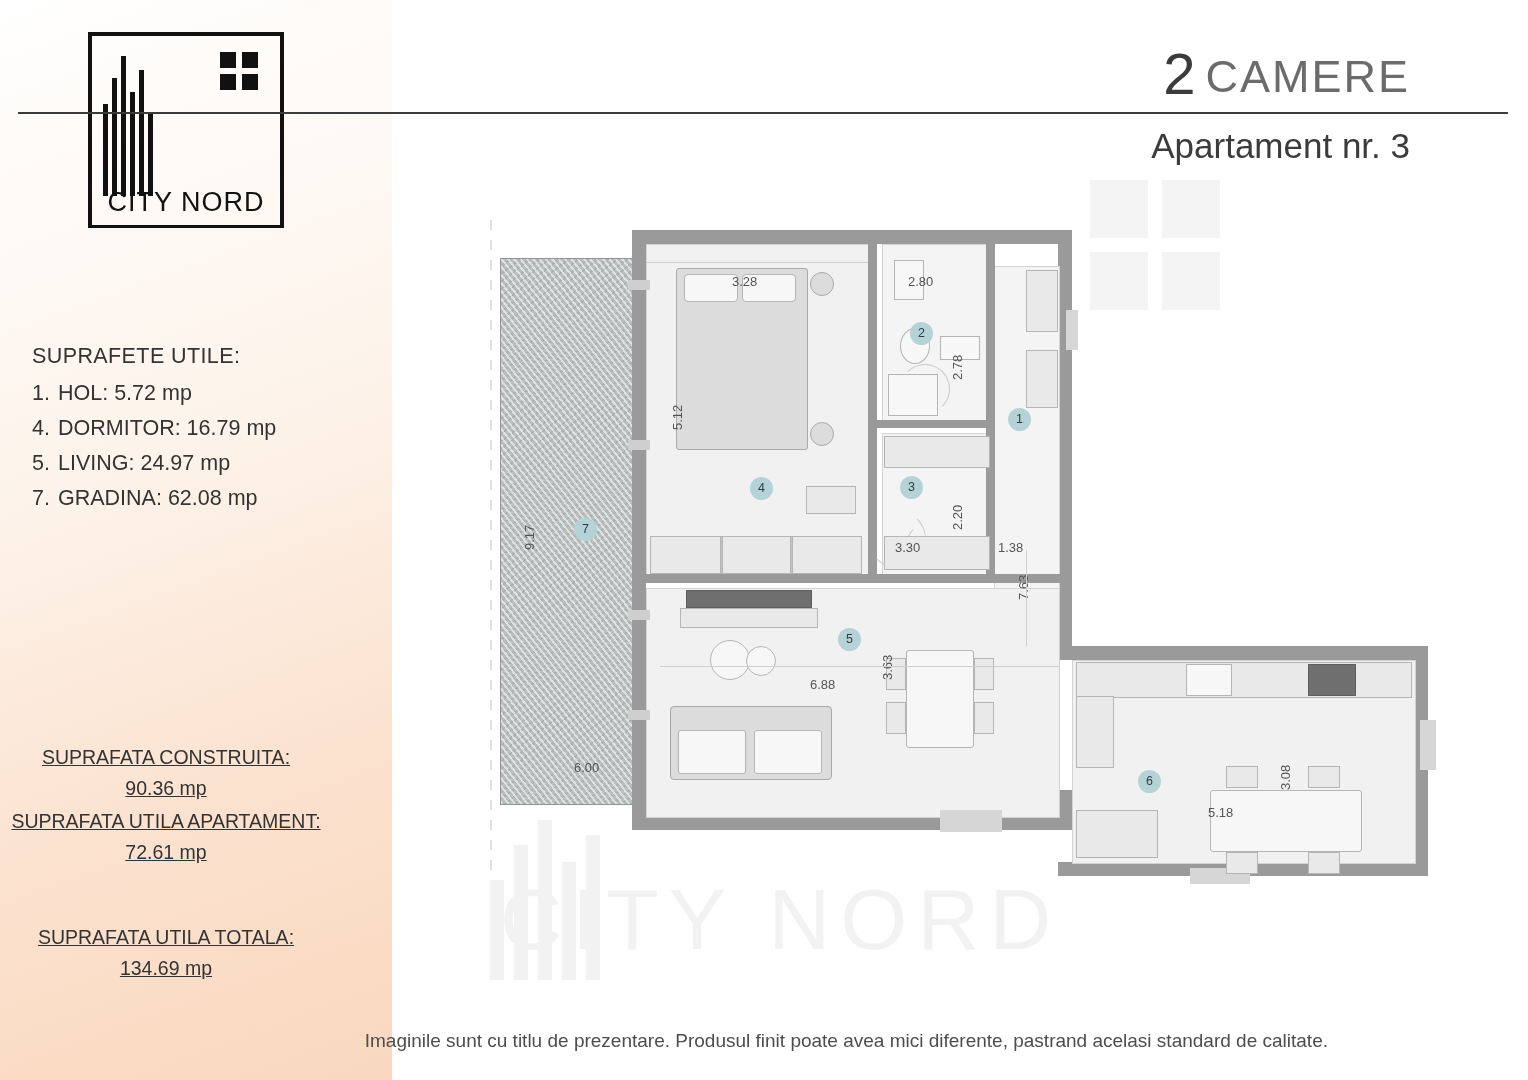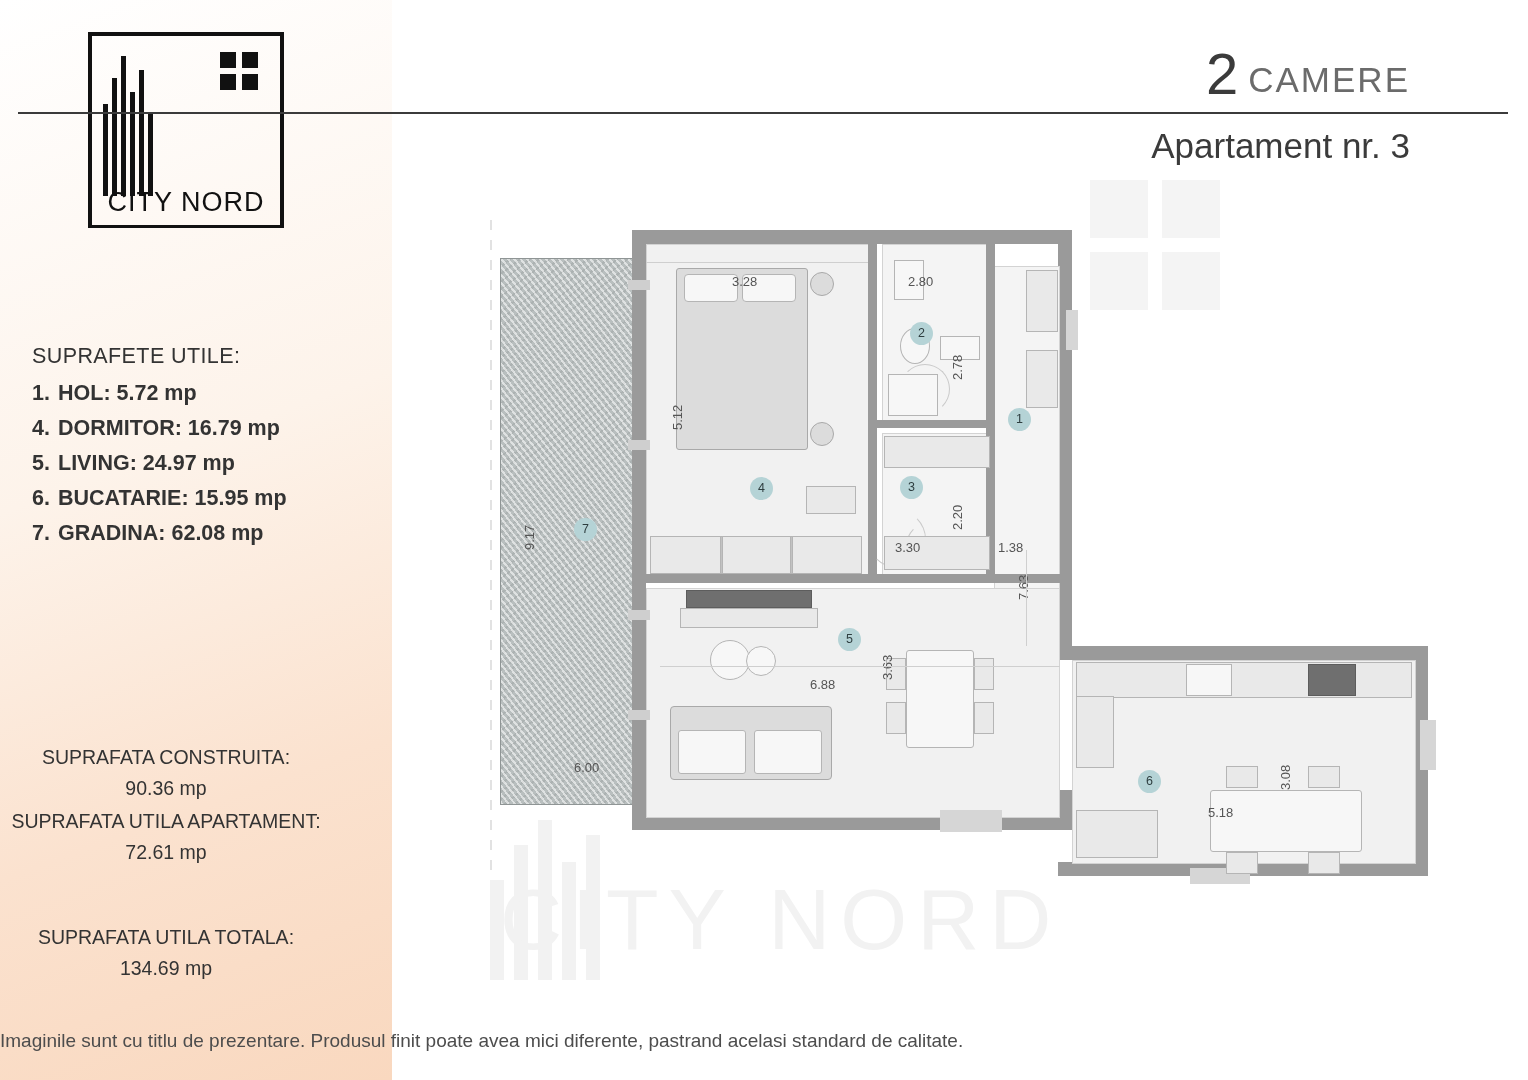--- a/index.html
+++ b/index.html
@@ -87,51 +87,51 @@
     left: 32px; top: 376px;
     list-style: none;
     margin: 0; padding: 0;
     font-size: 21.5px;
     color: #333;
   }
   #areas-list li {
     height: 35px;
     line-height: 35px;
     white-space: nowrap;
-    font-weight: bold;
   }
   #areas-list li .num { display: inline-block; width: 26px; }
 
   .totals-block {
     position: absolute;
     left: 0;
     width: 332px;
     text-align: center;
     font-size: 19.5px;
     color: #333;
     line-height: 31px;
+    text-decoration: underline;
   }
   #tot1 { top: 742px; }
   #tot2 { top: 806px; }
   #tot3 { top: 922px; }
 
   
   #header-title {
     position: absolute;
     right: 118px; top: 40px;
     text-align: right;
     white-space: nowrap;
   }
   #header-title .rooms-count {
     font-size: 58px;
     color: #3b3b3b;
     vertical-align: -2px;
   }
   #header-title .rooms-word {
-    font-size: 35px;
+    font-size: 45px;
     letter-spacing: 2px;
     color: #6b6b6b;
     margin-left: 10px;
   }
   #header-rule {
     position: absolute;
     right: 20px; top: 112px;
     width: 1490px; height: 2px;
     background: #3b3b3b;
   }
@@ -141,21 +141,21 @@
     font-size: 35px;
     color: #3b3b3b;
     white-space: nowrap;
   }
 
   
   #footer-note {
     position: absolute;
     left: 0; top: 1030px;
     width: 1328px;
-    text-align: left;
+    text-align: right;
     font-size: 19px;
     color: #4d4d4d;
   }
 
   
   #watermark {
     position: absolute;
     left: 470px; top: 160px;
     width: 900px; height: 800px;
     pointer-events: none;
@@ -283,21 +283,20 @@
       <i style="left:22px;top:22px;"></i>
     </span>
     <span class="logo-text">CITY NORD</span>
   </div>
 
   <div id="areas-title">SUPRAFETE UTILE:</div>
   <ul id="areas-list">
     <li><span class="num">1.</span><span>HOL: 5.72 mp</span></li>
     <li><span class="num">4.</span><span>DORMITOR: 16.79 mp</span></li>
     <li><span class="num">5.</span><span>LIVING: 24.97 mp</span></li>
-    <li><span class="num">6.</span><span>BUCATARIE: 15.95 mp</span></li>
     <li><span class="num">7.</span><span>GRADINA: 62.08 mp</span></li>
   </ul>
 
   <div id="tot1" class="totals-block">
     <div>SUPRAFATA CONSTRUITA:</div>
     <div>90.36 mp</div>
   </div>
   <div id="tot2" class="totals-block">
     <div>SUPRAFATA UTILA APARTAMENT:</div>
     <div>72.61 mp</div>

